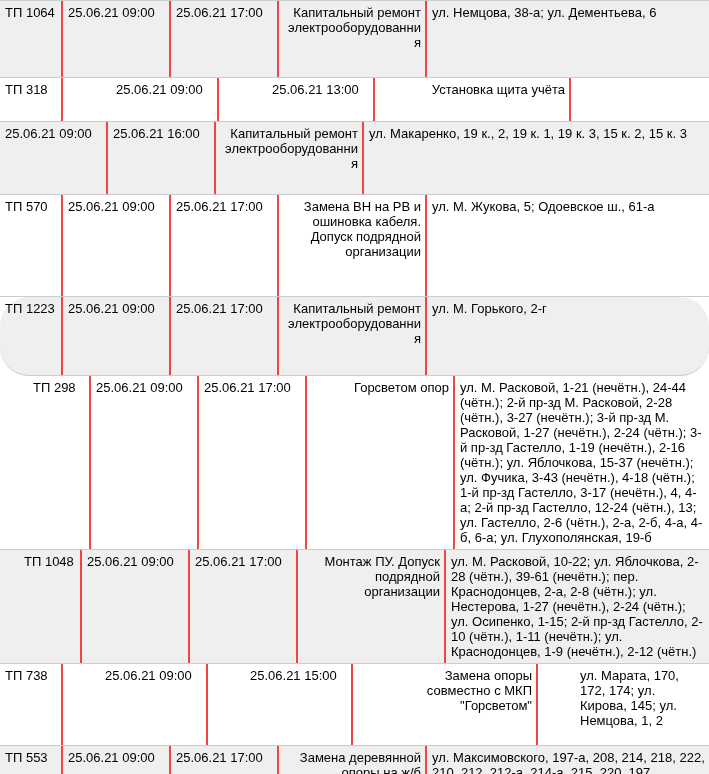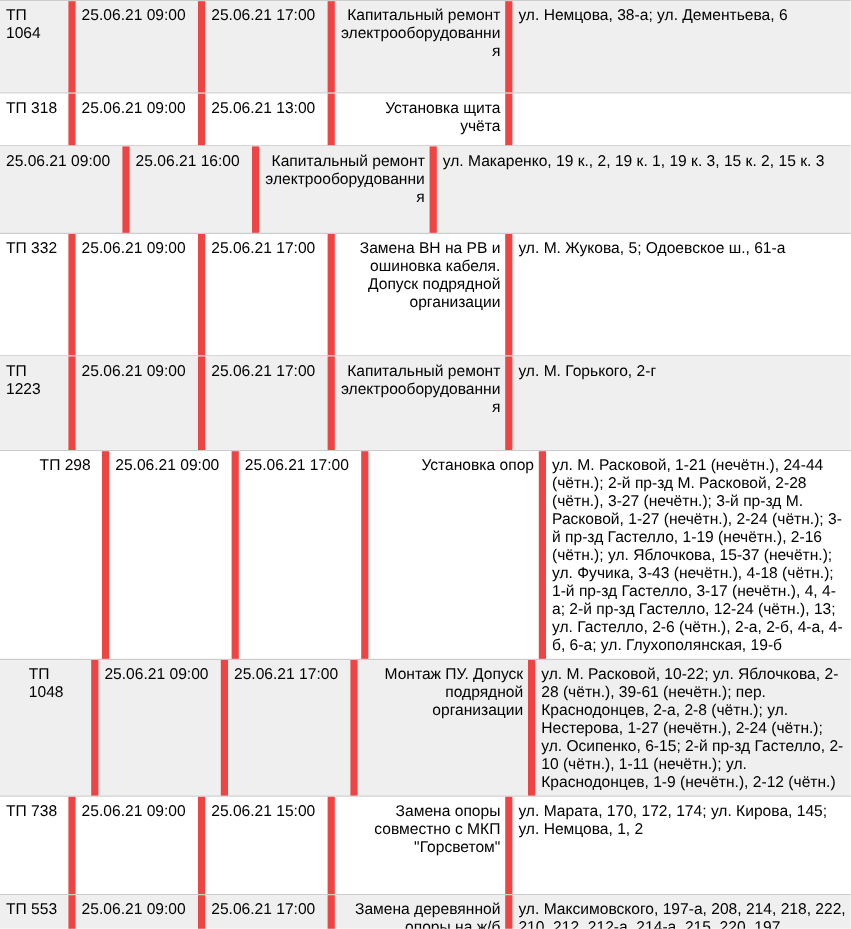--- a/index.html
+++ b/index.html
@@ -26,21 +26,21 @@
     border-bottom: 1px solid #cccccc;
     box-sizing: border-box;
     background: #ffffff;
   }
   .row:nth-child(odd) {
     background: #efefef;
   }
   .cell {
     box-sizing: border-box;
     padding: 4px 4px 4px 5px;
-    border-right: 6px solid #ef4444;
+    border-right: 2px solid #ef4444;
     overflow: hidden;
     word-wrap: break-word;
   }
   .cell.col-id    { width: 63px;  flex: 0 0 63px; }
   .cell.col-start { width: 108px; flex: 0 0 108px; }
   .cell.col-end   { width: 108px; flex: 0 0 108px; }
   .cell.col-work  { width: 148px; flex: 0 0 148px; text-align: right; }
   .cell.col-addr  { flex: 1 1 auto; border-right: none; }
 </style>
 </head>
@@ -49,67 +49,67 @@
 <div class="outage-table">
 
   <div class="row" style="min-height:77px;">
     <div class="cell col-id">ТП 1064</div>
     <div class="cell col-start">25.06.21 09:00</div>
     <div class="cell col-end">25.06.21 17:00</div>
     <div class="cell col-work">Капитальный ремонт электрооборудованния</div>
     <div class="cell col-addr">ул. Немцова, 38-а; ул. Дементьева, 6</div>
   </div>
 
-  <div class="row" style="min-height:44px;">
+  <div class="row" style="min-height:44px;gap:48px;">
     <div class="cell col-id">ТП 318</div>
     <div class="cell col-start">25.06.21 09:00</div>
     <div class="cell col-end">25.06.21 13:00</div>
     <div class="cell col-work">Установка щита учёта</div>
   </div>
 
   <div class="row" style="min-height:73px;">
     <div class="cell col-start">25.06.21 09:00</div>
     <div class="cell col-end">25.06.21 16:00</div>
     <div class="cell col-work">Капитальный ремонт электрооборудованния</div>
     <div class="cell col-addr">ул. Макаренко, 19 к., 2, 19 к. 1, 19 к. 3, 15 к. 2, 15 к. 3</div>
   </div>
 
   <div class="row" style="min-height:102px;">
-    <div class="cell col-id">ТП 332</div>
+    <div class="cell col-id">ТП 570</div>
     <div class="cell col-start">25.06.21 09:00</div>
     <div class="cell col-end">25.06.21 17:00</div>
     <div class="cell col-work">Замена ВН на РВ и ошиновка кабеля. Допуск подрядной организации</div>
     <div class="cell col-addr">ул. М. Жукова, 5; Одоевское ш., 61-а</div>
   </div>
 
-  <div class="row" style="min-height:79px;">
+  <div class="row" style="min-height:79px;border-radius:29px;">
     <div class="cell col-id">ТП 1223</div>
     <div class="cell col-start">25.06.21 09:00</div>
     <div class="cell col-end">25.06.21 17:00</div>
     <div class="cell col-work">Капитальный ремонт электрооборудованния</div>
     <div class="cell col-addr">ул. М. Горького, 2-г</div>
   </div>
 
   <div class="row" style="min-height:161px;padding-left:28px;">
     <div class="cell col-id">ТП 298</div>
     <div class="cell col-start">25.06.21 09:00</div>
     <div class="cell col-end">25.06.21 17:00</div>
-    <div class="cell col-work">Установка опор</div>
+    <div class="cell col-work">Горсветом опор</div>
     <div class="cell col-addr">ул. М. Расковой, 1-21 (нечётн.), 24-44 (чётн.); 2-й пр-зд М. Расковой, 2-28 (чётн.), 3-27 (нечётн.); 3-й пр-зд М. Расковой, 1-27 (нечётн.), 2-24 (чётн.); 3-й пр-зд Гастелло, 1-19 (нечётн.), 2-16 (чётн.); ул. Яблочкова, 15-37 (нечётн.); ул. Фучика, 3-43 (нечётн.), 4-18 (чётн.); 1-й пр-зд Гастелло, 3-17 (нечётн.), 4, 4-а; 2-й пр-зд Гастелло, 12-24 (чётн.), 13; ул. Гастелло, 2-6 (чётн.), 2-а, 2-б, 4-а, 4-б, 6-а; ул. Глухополянская, 19-б</div>
   </div>
 
   <div class="row" style="min-height:112px;padding-left:19px;">
     <div class="cell col-id">ТП 1048</div>
     <div class="cell col-start">25.06.21 09:00</div>
     <div class="cell col-end">25.06.21 17:00</div>
     <div class="cell col-work">Монтаж ПУ. Допуск подрядной организации</div>
-    <div class="cell col-addr">ул. М. Расковой, 10-22; ул. Яблочкова, 2-28 (чётн.), 39-61 (нечётн.); пер. Краснодонцев, 2-а, 2-8 (чётн.); ул. Нестерова, 1-27 (нечётн.), 2-24 (чётн.); ул. Осипенко, 6-15; 2-й пр-зд Гастелло, 2-10 (чётн.), 1-11 (нечётн.); ул. Краснодонцев, 1-9 (нечётн.), 2-12 (чётн.)</div>
+    <div class="cell col-addr">ул. М. Расковой, 10-22; ул. Яблочкова, 2-28 (чётн.), 39-61 (нечётн.); пер. Краснодонцев, 2-а, 2-8 (чётн.); ул. Нестерова, 1-27 (нечётн.), 2-24 (чётн.); ул. Осипенко, 1-15; 2-й пр-зд Гастелло, 2-10 (чётн.), 1-11 (нечётн.); ул. Краснодонцев, 1-9 (нечётн.), 2-12 (чётн.)</div>
   </div>
 
-  <div class="row" style="min-height:82px;">
+  <div class="row" style="min-height:82px;gap:37px;">
     <div class="cell col-id">ТП 738</div>
     <div class="cell col-start">25.06.21 09:00</div>
     <div class="cell col-end">25.06.21 15:00</div>
     <div class="cell col-work">Замена опоры совместно с МКП "Горсветом"</div>
     <div class="cell col-addr">ул. Марата, 170, 172, 174; ул. Кирова, 145; ул. Немцова, 1, 2</div>
   </div>
 
   <div class="row" style="min-height:90px;">
     <div class="cell col-id">ТП 553</div>
     <div class="cell col-start">25.06.21 09:00</div>

